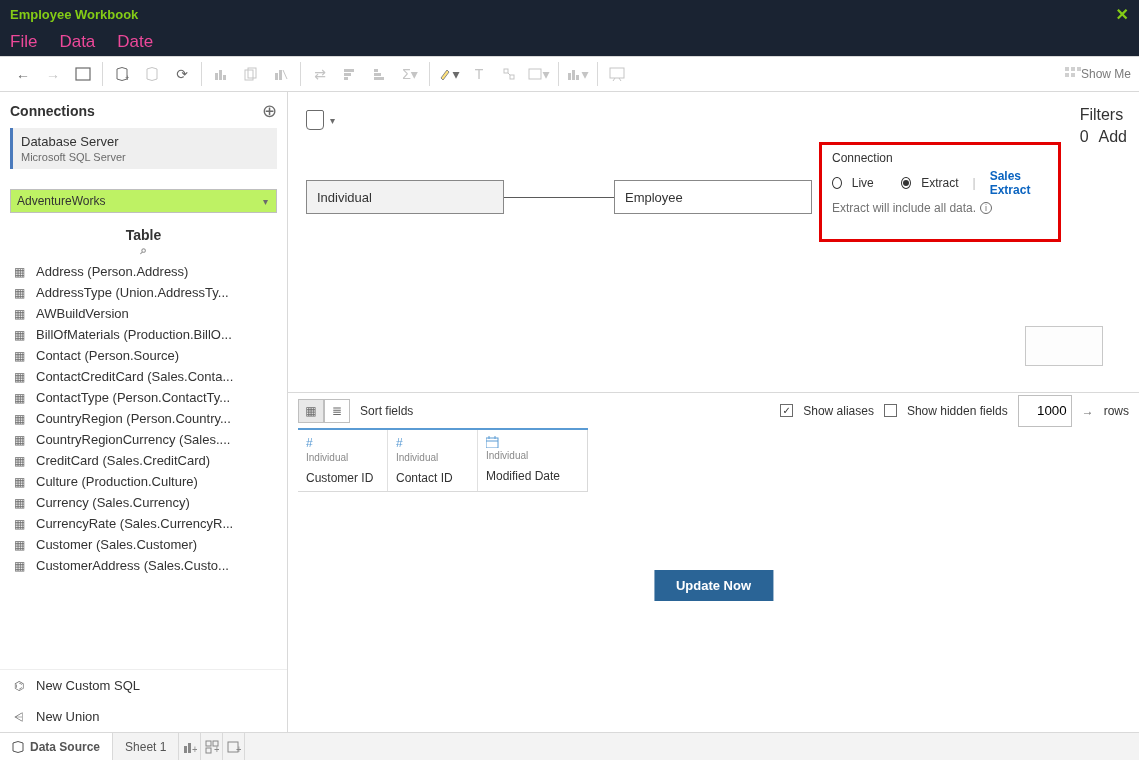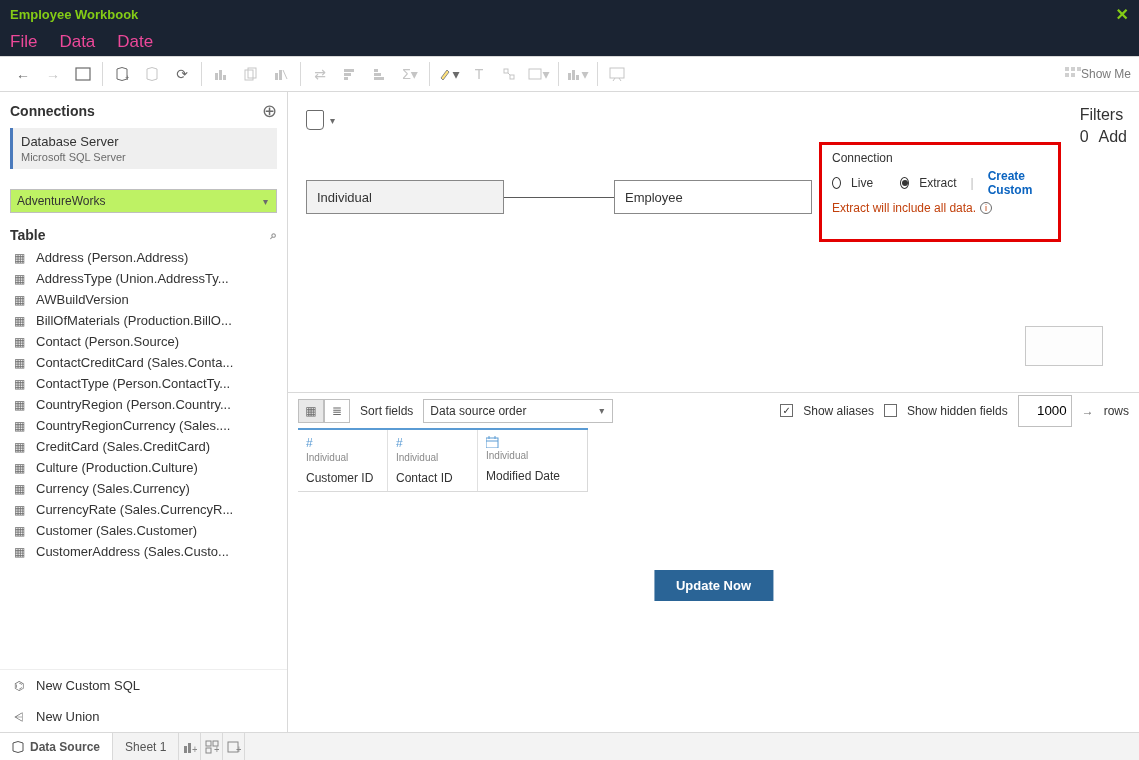--- a/index.html
+++ b/index.html
@@ -23,42 +23,42 @@
 
 .sidebar { width: 288px; border-right: 1px solid #d9d9d9; display: flex; flex-direction: column; overflow: hidden; }
 .side-section { padding: 8px 10px 6px 10px; }
 .side-head { font-size: 14px; font-weight: 700; display: flex; align-items: center; justify-content: space-between; }
 .side-head .plus { font-size: 18px; color: #6b6b6b; cursor: pointer; font-weight: 400; }
 .conn-item { background: #efefef; border-left: 3px solid #4a7abc; padding: 6px 8px; margin-top: 6px; cursor: pointer; }
 .conn-name { font-size: 13px; }
 .conn-sub { font-size: 11px; color: #6b6b6b; margin-top: 2px; }
 .db-select { width: 100%; margin-top: 6px; height: 24px; border: 1px solid #bfbfbf; padding: 0 6px; background: #bef264; font-size: 12px; position: relative; display: flex; align-items: center; cursor: pointer; }
 .db-select::after { content: "▾"; position: absolute; right: 8px; color: #6b6b6b; font-size: 10px; }
-.table-head { font-size: 14px; font-weight: 700; display: flex; align-items: center; justify-content: space-between; padding: 8px 10px 4px 10px; }
+.table-head { font-size: 14px; font-weight: 700; display: flex; align-items: center; justify-content: space-between; padding: 8px 10px 4px 10px; flex-direction: column; }
 .search-ic { color: #9a9a9a; font-size: 12px; }
 .table-list { flex: 1; overflow-y: auto; padding: 0 0 4px 0; }
 .table-item { display: flex; align-items: center; gap: 8px; padding: 3px 10px 3px 14px; font-size: 13px; cursor: pointer; white-space: nowrap; overflow: hidden; text-overflow: ellipsis; }
 .table-item .tic { width: 14px; color: #6b6b6b; font-size: 12px; }
 .side-bottom { border-top: 1px solid #eee; }
 .side-bottom .table-item { padding-top: 8px; padding-bottom: 8px; }
 
 .canvas { flex: 1; display: flex; flex-direction: column; }
 .canvas-top { position: relative; padding: 18px 18px 0 18px; height: 300px; }
 .ds-title-row { display: flex; align-items: center; gap: 12px; }
 .ds-icon { width: 18px; height: 20px; border: 1.5px solid #6b6b6b; border-radius: 2px 2px 4px 4px; position: relative; }
 .ds-title { font-size: 26px; font-weight: 400; }
 .ds-caret { font-size: 10px; color: #6b6b6b; margin-left: -6px; }
 
 .conn-box { position: absolute; top: 14px; right: 78px; width: 242px; border: 3px solid #e30000; padding: 6px 10px 24px 10px; font-size: 12px; margin-top: 36px; }
 .conn-box .lbl { color: #333; margin-bottom: 4px; }
 .conn-radio-row { display: flex; align-items: center; gap: 10px; }
 .radio { width: 12px; height: 12px; border: 1.2px solid #333; border-radius: 50%; display: inline-flex; align-items: center; justify-content: center; }
 .radio.sel::after { content: ""; width: 6px; height: 6px; background: #333; border-radius: 50%; }
 .create-link { color: #0b64c0; font-weight: 700; cursor: pointer; margin-left: auto; }
-.conn-note { margin-top: 4px; display: flex; align-items: center; gap: 4px; color: #c2410c; }
+.conn-note { margin-top: 4px; display: flex; align-items: center; gap: 4px; color: #737373; }
 .info-ic { width: 12px; height: 12px; border: 1px solid #6b6b6b; border-radius: 50%; display: inline-flex; align-items: center; justify-content: center; font-size: 9px; }
 
 .filters-box { position: absolute; top: 14px; right: 12px; font-size: 16px; text-align: left; }
 .filters-box .lbl { color: #333; }
 .filters-box .row2 { display: flex; gap: 10px; margin-top: 4px; }
 
 .join-area { position: absolute; top: 88px; left: 18px; display: flex; align-items: center; }
 .tbl-box { width: 198px; height: 34px; border: 1px solid #888; display: flex; align-items: center; padding: 0 10px; font-size: 13px; }
 .tbl-box.sel { background: #f2f2f2; }
 .join-line { width: 110px; height: 1px; background: #5a5a5a; }
@@ -315,21 +315,21 @@
 
       <div class="conn-box">
         <div class="lbl">Connection</div>
         <div class="conn-radio-row">
           <span class="radio"></span>
           <span>Live</span>
           <span style="width:10px"></span>
           <span class="radio sel"></span>
           <span>Extract</span>
           <span style="color:#bbb;margin:0 4px">|</span>
-          <span class="create-link">Create Custom</span>
+          <span class="create-link">Sales Extract</span>
         </div>
         <div class="conn-note">
           <span>Extract will include all data.</span>
           <span class="info-ic">i</span>
         </div>
       </div>
 
       <div class="filters-box">
         <div class="lbl">Filters</div>
         <div class="row2">
@@ -350,23 +350,20 @@
 
       <div class="small-box"></div>
     </div>
 
     <div class="grid-bar">
       <div class="view-toggle">
         <div class="view-btn active">▦</div>
         <div class="view-btn">≣</div>
       </div>
       <span>Sort fields</span>
-      <div class="sort-select">
-        <span>Data source order</span>
-      </div>
       <div class="spacer"></div>
       <span class="chk">✓</span>
       <span>Show aliases</span>
       <span class="chk"></span>
       <span>Show hidden fields</span>
       <input class="rows-input" value="1000" style="">
       <span style="color:#6b6b6b">→</span>
       <span>rows</span>
     </div>
 

